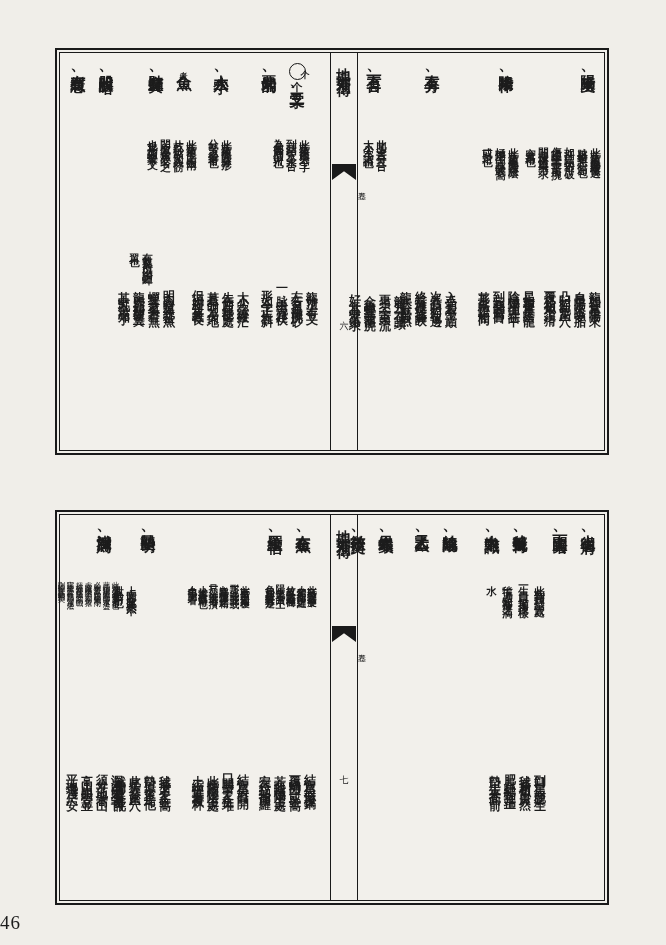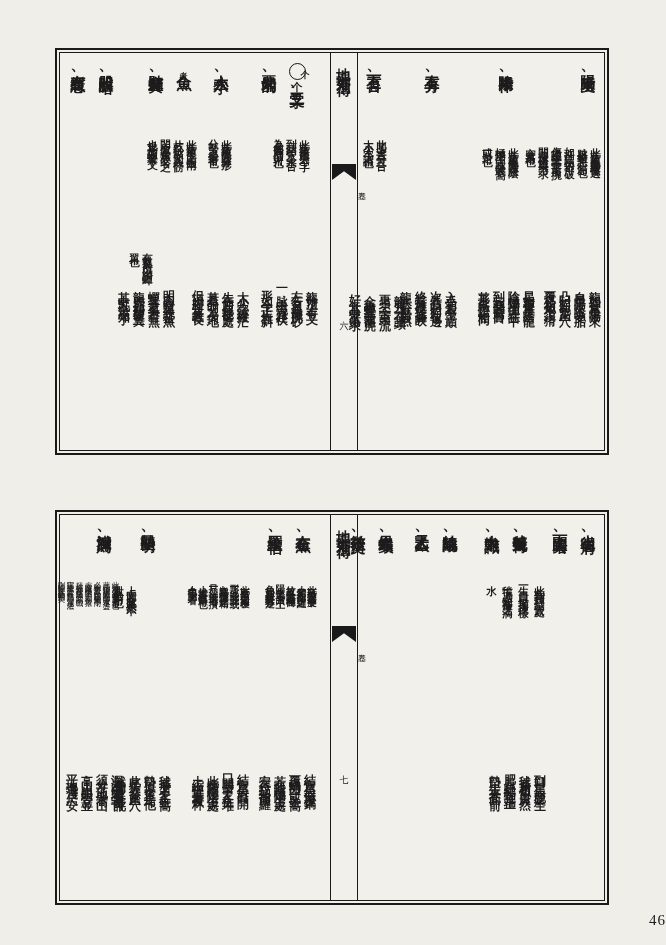--- a/index.html
+++ b/index.html
@@ -26,22 +26,22 @@
     position:absolute;top:5px;left:0;width:100%;text-align:center;}
   .fishtail{position:absolute;top:112px;left:1px;right:1px;height:16px;background:#1a1a1a;
     clip-path:polygon(0 0,100% 0,100% 100%,50% 45%,0 100%);}
   .bx-vol{position:absolute;top:134px;left:0;width:100%;text-align:center;
     font-size:8px;line-height:10px;letter-spacing:1px;}
   .bx-leaf{position:absolute;left:0;width:100%;text-align:center;font-size:9px;}
   .circ{display:inline-block;border:1.5px solid #141414;border-radius:50%;
     width:17px;height:17px;line-height:16px;text-align:center;font-size:11px;letter-spacing:0;}
   .mark{position:absolute;right:-8px;top:0;font-size:9px;letter-spacing:0;font-weight:bold;}
   .note{font-size:8.5px;letter-spacing:0;font-weight:normal;}
-  .footer{position:absolute;top:912px;left:0;width:100%;text-align:right;
-    font-size:15px;letter-spacing:1px;}
+  .footer{position:absolute;top:912px;left:0;width:100%;text-align:left;
+    font-size:19px;letter-spacing:1px;}
 </style>
 </head>
 <body>
 
 <div class="frame" style="top:48px;height:407px;">
   <div class="inner">
 
     <div class="banxin">
       <div class="bx-title vert">地理方外別傳</div>
       <div class="fishtail"></div>

